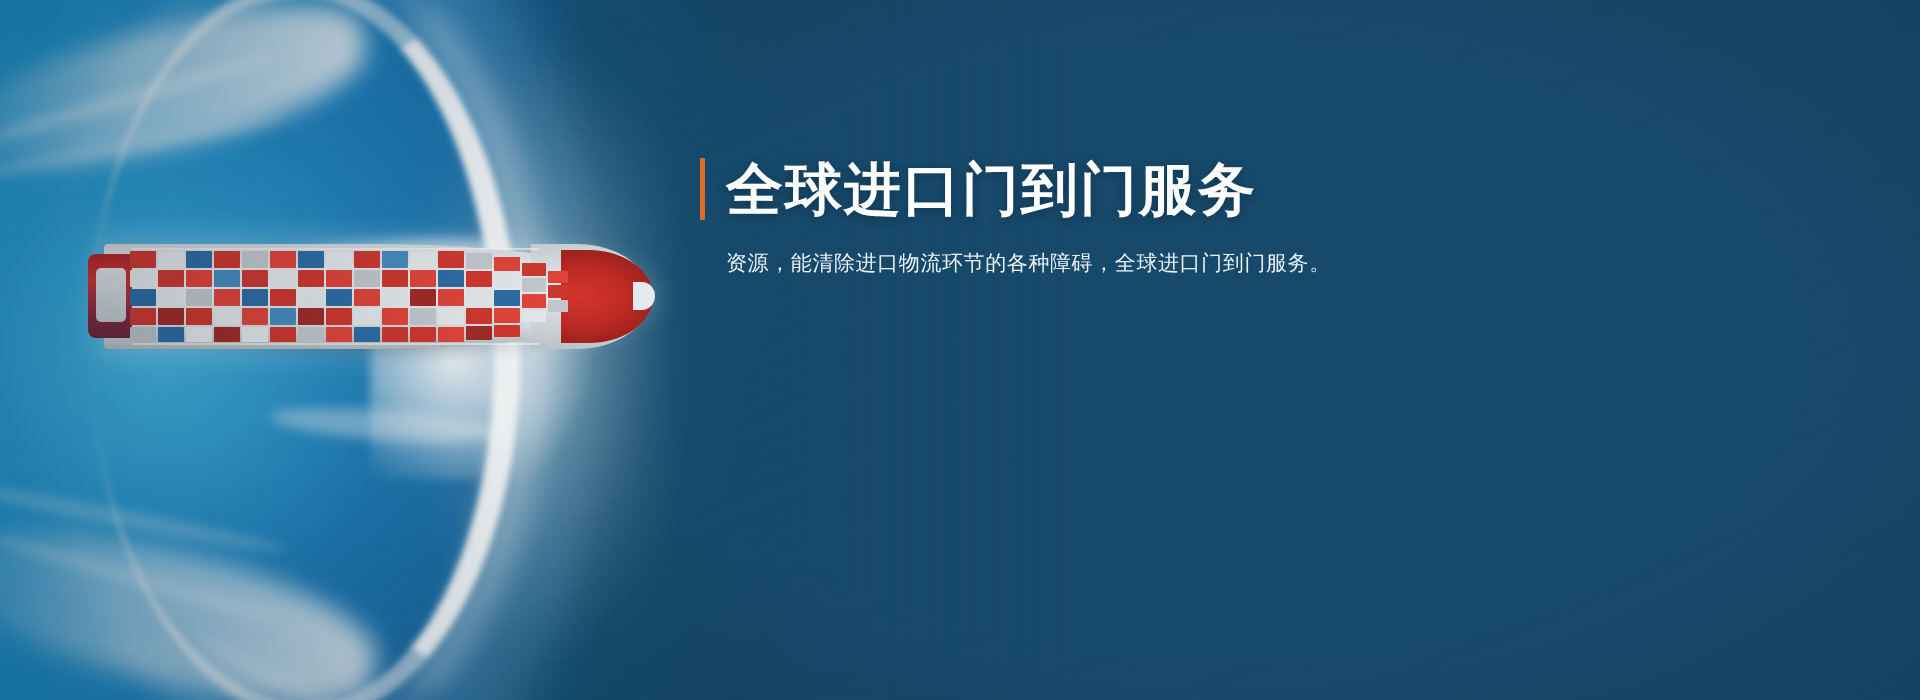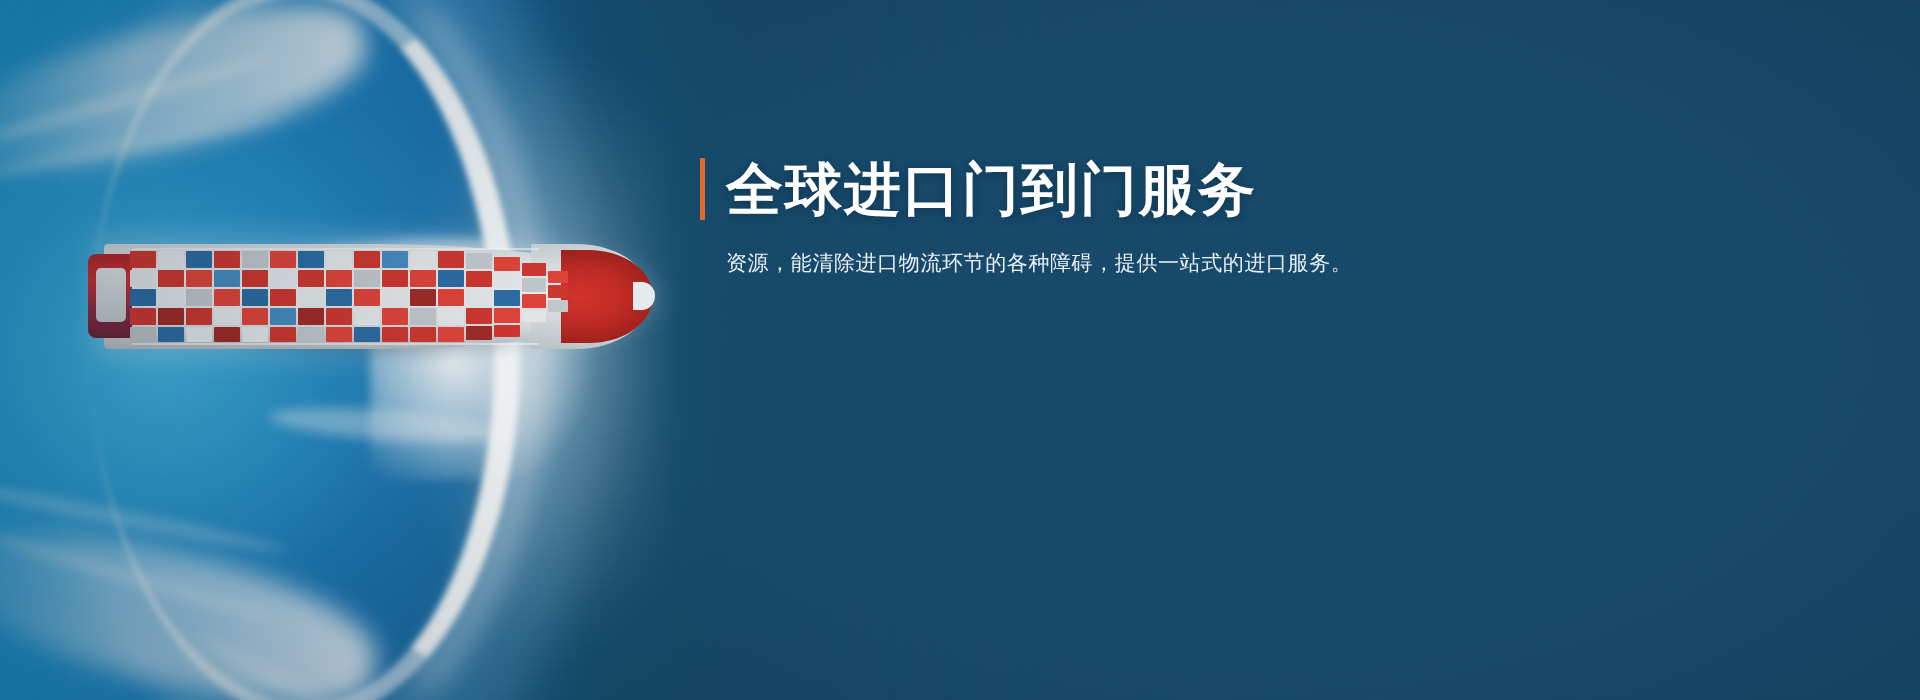--- a/index.html
+++ b/index.html
@@ -320,17 +320,17 @@
 
   <div class="content">
 
     <div class="headline-row">
       <div class="accent-bar"></div>
       <h1 class="headline">全球进口门到门服务</h1>
     </div>
 
 
     <div class="desc">
-      <div>资源，能清除进口物流环节的各种障碍，提供一站式的进口服务。</div>
+      <div>资源，能清除进口物流环节的各种障碍，全球进口门到门服务。</div>
     </div>
 
   </div>
 </div>
 
 </body></html>

